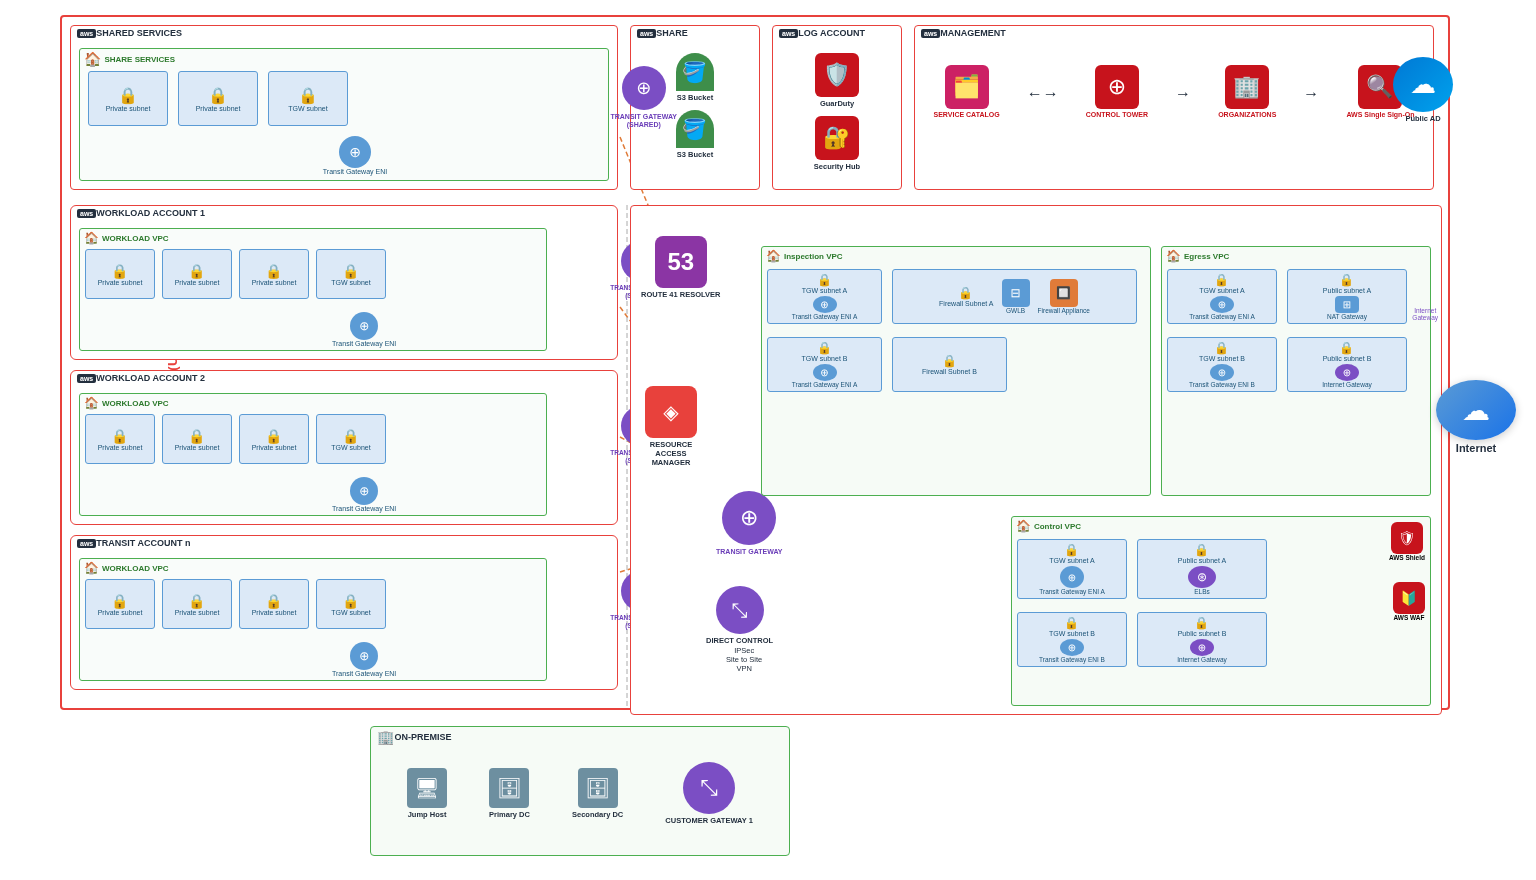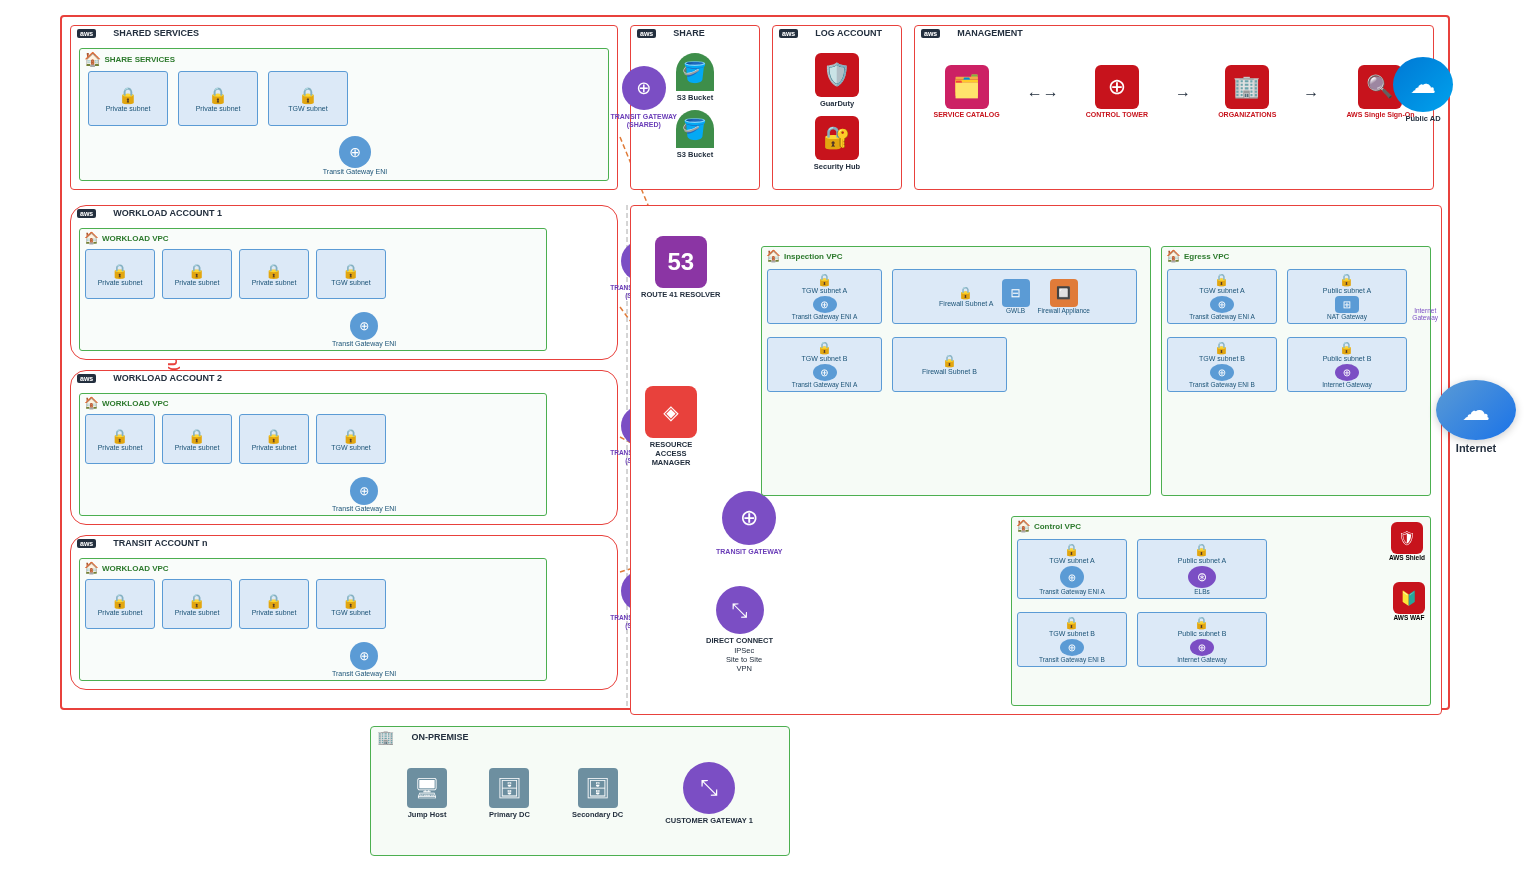--- a/index.html
+++ b/index.html
@@ -46,21 +46,21 @@
       left: 8px;
       width: 548px;
       height: 165px;
       border: 1.5px solid #e8413c;
       border-radius: 4px;
       background: #fff;
     }
     .section-header {
       display: flex;
       align-items: center;
-      gap: 17px;
+      gap: 0;
       padding: 2px 6px;
       font-weight: bold;
       font-size: 9px;
       color: #232f3e;
     }
     .aws-badge {
       background: #232f3e;
       color: #fff;
       font-size: 7px;
       padding: 1px 3px;
@@ -155,21 +155,21 @@
       color: white;
       font-size: 20px;
     }
     .icon-red { background: #c7131c; }
     .icon-pink { background: #cc2164; }
 
     
     .workload-section {
       position: absolute;
       border: 1.5px solid #e8413c;
-      border-radius: 16px;
+      border-radius: 6px;
       background: #fff;
       width: 548px;
       height: 155px;
     }
 
     
     .network-section {
       position: absolute;
       top: 188px;
       left: 568px;
@@ -541,21 +541,21 @@
         <div class="icon-label" style="max-width:60px;">RESOURCE ACCESS<br>MANAGER</div>
       </div>
 
       <div style="position:absolute;top:285px;left:85px;display:flex;flex-direction:column;align-items:center;">
         <div class="tgw-circle" style="width:54px;height:54px;font-size:22px;">⊕</div>
         <div class="tgw-label">TRANSIT GATEWAY</div>
       </div>
 
       <div style="position:absolute;top:380px;left:75px;display:flex;flex-direction:column;align-items:center;">
         <div style="width:48px;height:48px;background:#7b4ec4;border-radius:50%;display:flex;align-items:center;justify-content:center;color:white;font-size:20px;">⤡</div>
-        <div class="icon-label">DIRECT CONNECT</div>
+        <div class="icon-label">DIRECT CONTROL</div>
       </div>
 
       <div style="position:absolute;top:440px;left:95px;font-size:7.5px;color:#232f3e;text-align:center;">
         IPSec<br>Site to Site<br>VPN
       </div>
 
       <div class="inspection-vpc">
         <div class="vpc-header">
           <span style="color:#2d7a2d;font-size:12px;">🏠</span>
           <span>Inspection VPC</span>

